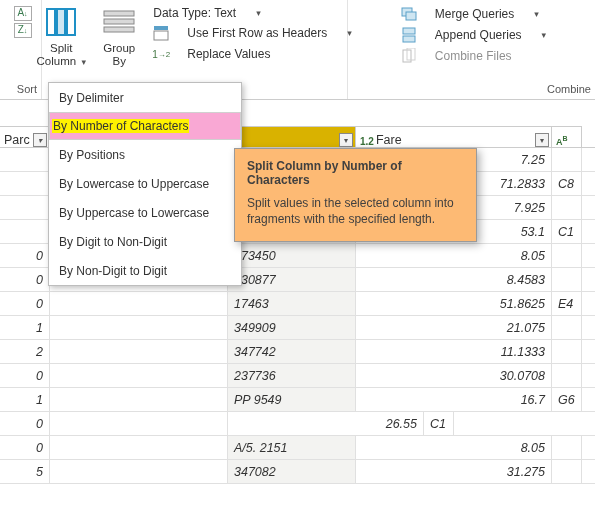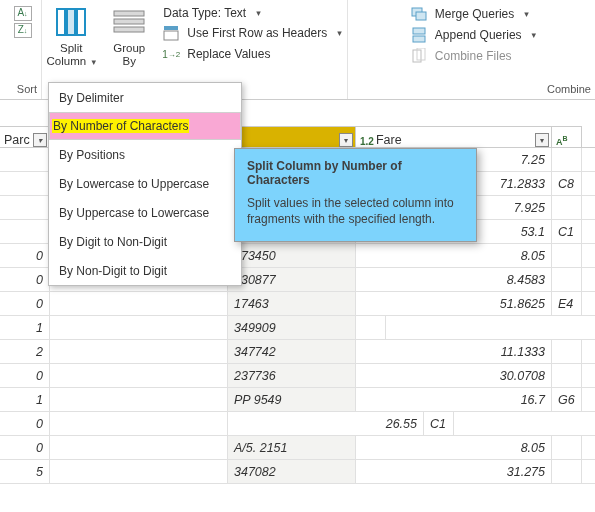--- a/index.html
+++ b/index.html
@@ -9,35 +9,35 @@
   .ribbon-group { display: flex; flex-direction: column; align-items: center; padding: 2px 4px 0 4px; border-right: 1px solid #e3e3e3; }
   .ribbon-group:last-child { border-right:none;}
   .ribbon-group-body { flex: 1; display: flex; align-items: flex-start; gap: 2px; }
   .ribbon-group-foot { font-size: 11px; color: #555; padding: 2px 0 4px 0; text-align: right; width: 100%; }
 
   .big-btn { display: flex; flex-direction: column; align-items: center; width: 56px; padding: 2px; cursor: pointer; }
   .big-btn .icon { width: 36px; height: 36px; display:flex; align-items:center; justify-content:center; }
   .big-btn .lbl { text-align:center; font-size:11.5px; line-height:13px; margin-top:2px; }
 
   .col-stack { display:flex; flex-direction:column; gap:5px; padding-top:4px; }
-  .row-btn { display:flex; align-items:center; gap:8px; padding:0 4px; cursor:pointer; font-size:12px; white-space:nowrap; }
+  .row-btn { display:flex; align-items:center; gap:18px; padding:0 4px; cursor:pointer; font-size:12px; white-space:nowrap; }
   .row-btn .mini-icon { width:16px; height:16px; display:flex; align-items:center; justify-content:center; }
   .caret { font-size:9px; color:#555; margin-left:2px; }
 
   .sort-icons { display:flex; flex-direction:column; gap:2px; align-items:center; padding:4px 2px 0 6px;}
   .az { font-size:10px; color:#3a7b4f; border:1px solid #aaa; width:18px; text-align:center; line-height:12px; }
 
   
   .dropdown { position:absolute; left:48px; top:82px; width:194px; background:#fff; border:1px solid #bdbdbd; box-shadow:2px 2px 6px rgba(0,0,0,0.25); z-index:10; }
   .dropdown-item { padding:7px 10px; cursor:pointer; font-size:12px; border-top:1px solid transparent;}
   .dropdown-item.hover { background:#f9a8d4; border:1px solid #d0d0d0; padding:6px 2px;}
   .highlight-text { background:#FFF200; padding:0 1px;}
 
   
-  .tooltip { position:absolute; left:234px; top:148px; width:243px; background:#7dd3fc; border:1px solid #9a9a9a; box-shadow:3px 3px 8px rgba(0,0,0,0.3); padding:10px 12px 14px 12px; z-index:20;}
+  .tooltip { position:absolute; left:234px; top:148px; width:243px; background:#fdba74; border:1px solid #9a9a9a; box-shadow:3px 3px 8px rgba(0,0,0,0.3); padding:10px 12px 14px 12px; z-index:20;}
   .tooltip-title { font-weight:bold; font-size:12px; margin-bottom:8px; color:#404040;}
   .tooltip-body { font-size:12px; color:#404040; line-height:16px;}
 
   
   .table-wrap { position:absolute; left:0; top:120px; right:0; bottom:0; font-size:12.5px; }
   .thead-row { display:flex; height:22px; background:#fff; border-bottom:1px solid #ccc; position:absolute; top:6px; left:0; right:0;}
   .th { display:flex; align-items:flex-end; border-right:1px solid #ccc; border-top:1px solid #ccc; position:relative; }
   .th.selected { background:#D9B200; }
   .th .type-badge { font-size:10px; color:#376e37; margin:0 2px 0 4px; font-weight:bold;}
   .th .dd { width:14px; height:14px; border:1px solid #888; margin-right:2px; display:flex; align-items:center; justify-content:center; font-size:8px; color:#555; margin-left:auto; background:#f3f3f3;}
@@ -223,20 +223,21 @@
         <div class="td c0 num">0</div>
         <div class="td" style="width: 178px;"></div>
         <div class="td c2 txt sel">17463</div>
         <div class="td c3 num">51.8625</div>
         <div class="td c4 txt">E4</div>
       </div>
       <div class="tr">
         <div class="td c0 num">1</div>
         <div class="td" style="width: 178px;"></div>
         <div class="td c2 txt sel">349909</div>
+        <div class="td c3 num">21.075</div>
         <div class="td c4 txt"></div>
       </div>
       <div class="tr">
         <div class="td c0 num">2</div>
         <div class="td" style="width: 178px;"></div>
         <div class="td c2 txt sel">347742</div>
         <div class="td c3 num">11.1333</div>
         <div class="td c4 txt"></div>
       </div>
       <div class="tr">

